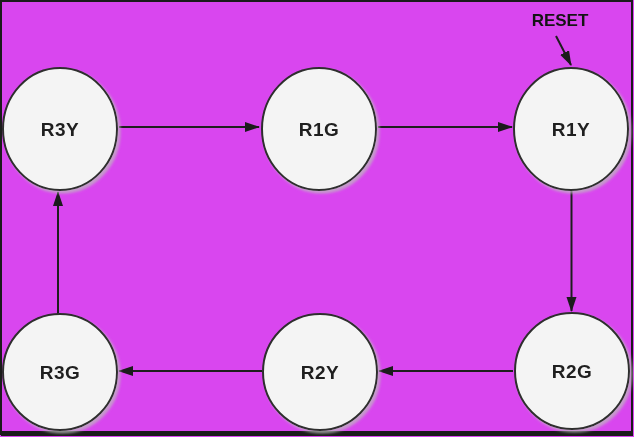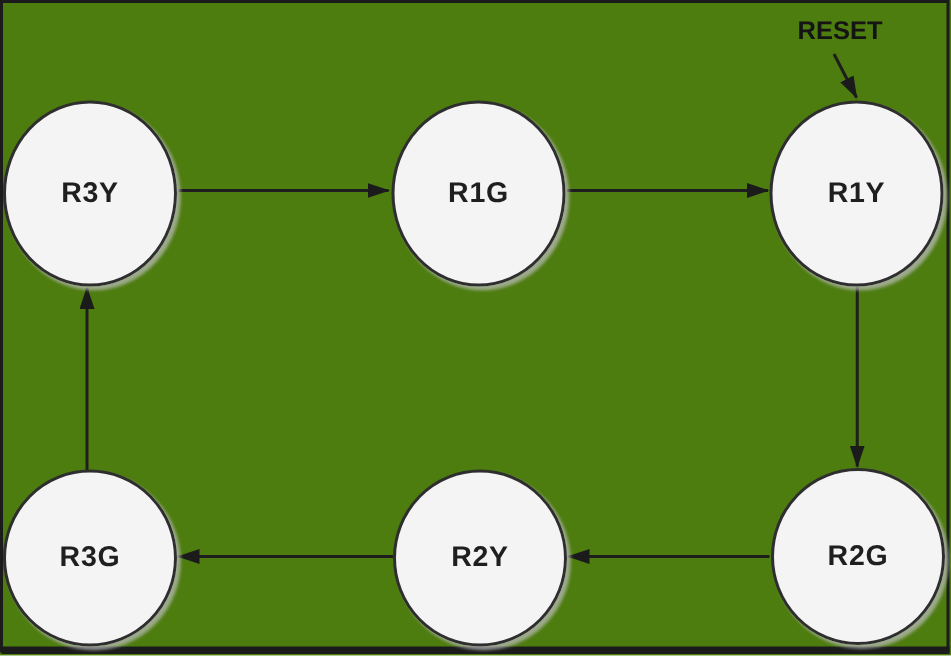--- a/index.html
+++ b/index.html
@@ -5,21 +5,21 @@
   html, body {
     margin: 0;
     padding: 0;
     background: #ffffff;
     font-family: "Liberation Sans", sans-serif;
   }
   .stage {
     position: relative;
     width: 634px;
     height: 437px;
-    background: #4d7c0f;
+    background: #d946ef;
     overflow: hidden;
   }
   svg { display: block; }
   text.state-label {
     font-family: "Liberation Sans", sans-serif;
     font-weight: bold;
     font-size: 19px;
     fill: #1f1f1f;
     text-anchor: middle;
     letter-spacing: 0.5px;

